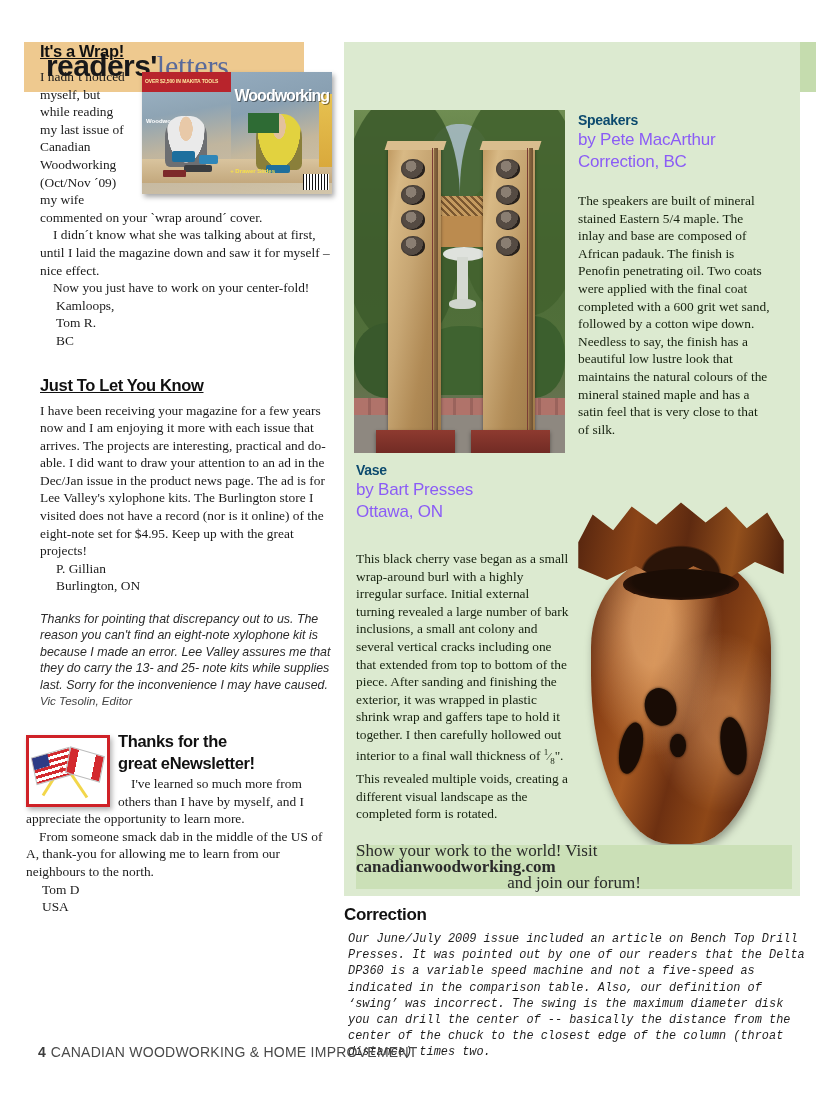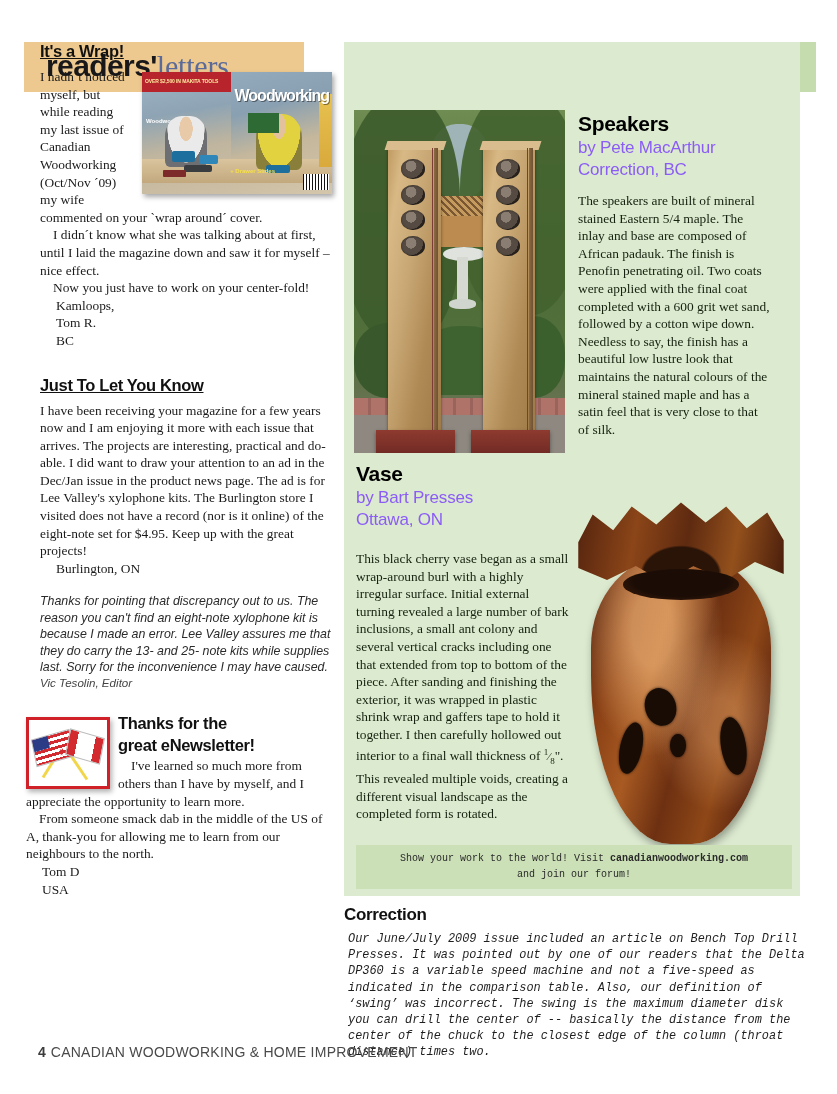--- a/index.html
+++ b/index.html
@@ -297,22 +297,22 @@
     background: radial-gradient(circle at 42% 36%, #8a7e72 0 28%, #554b43 29% 62%, #2b241f 63% 100%);
     box-shadow: inset 0 0 2px rgba(0,0,0,.6);}
   .drv.d1 { top:4%;  height:7%; }
   .drv.d2 { top:13%; height:7%; }
   .drv.d3 { top:22%; height:7%; }
   .drv.d4 { top:31%; height:7%; }
 
   .gallery-title {
     font-family: "Liberation Sans", sans-serif;
     font-weight: bold;
-    font-size: 21px;
-    color: #000000;
+    font-size: 14px;
+    color: #0c4a6e;
     margin: 0;
     letter-spacing: -0.3px;
   }
   .gallery-by {
     font-family: "Liberation Sans", sans-serif;
     font-size: 17px;
     color: #8b5cf6;
     margin: 2px 0 0 0;
     letter-spacing: -0.2px;
   }
@@ -366,22 +366,22 @@
     background: radial-gradient(ellipse at 50% 40%, #1b0d05 0 58%, #4c2110 100%);
     border-radius: 50%;
   }
 
   .show-banner {
     position: absolute; left: 356px; top: 845px; width: 436px; height: 44px;
     background: #cbe0b7;
     display: flex; flex-direction: column; align-items: center; justify-content: center;
   }
   .show-banner div {
-    font-family: Liberation Mono, monospace;
-    font-size: 10px;
+    font-family: Liberation Serif, serif;
+    font-size: 17px;
     color: #2a2a2a;
     line-height: 16px;
   }
   .show-banner b { font-weight: bold; }
 
   .correction {
     position: absolute; left: 344px; top: 905px; width: 470px;
   }
   .correction h3 {
     font-family: "Liberation Sans", sans-serif;
@@ -471,20 +471,21 @@
         <p class="sig">Tom R.</p>
         <p class="sig">BC</p>
       </div>
       <div class="clear"></div>
     </div>
 
     <div style="margin-top:26px;">
       <h2 class="letter-head">Just To Let You Know</h2>
       <div class="serif-body">
         <p>I have been receiving your magazine for a few years now and I am enjoying it more with each issue that arrives. The projects are interesting, practical and do-able. I did want to draw your attention to an ad in the Dec/Jan issue in the product news page. The ad is for Lee Valley's xylophone kits. The Burlington store I visited does not have a record (nor is it online) of the eight-note set for $4.95. Keep up with the great projects!</p>
+        <p class="sig">P. Gillian</p>
         <p class="sig">Burlington, ON</p>
       </div>
       <p class="editor-reply" style="margin-top:16px;">Thanks for pointing that discrepancy out to us. The reason you can't find an eight-note xylophone kit is because I made an error. Lee Valley assures me that they do carry the 13- and 25- note kits while supplies last. Sorry for the inconvenience I may have caused.</p>
       <p class="editor-name">Vic Tesolin, Editor</p>
     </div>
 
     <div style="margin-top:24px; margin-left:-14px; width:306px;">
       <div class="flag-stamp">
         <div class="fs-pole1"></div>
         <div class="fs-pole2"></div>

